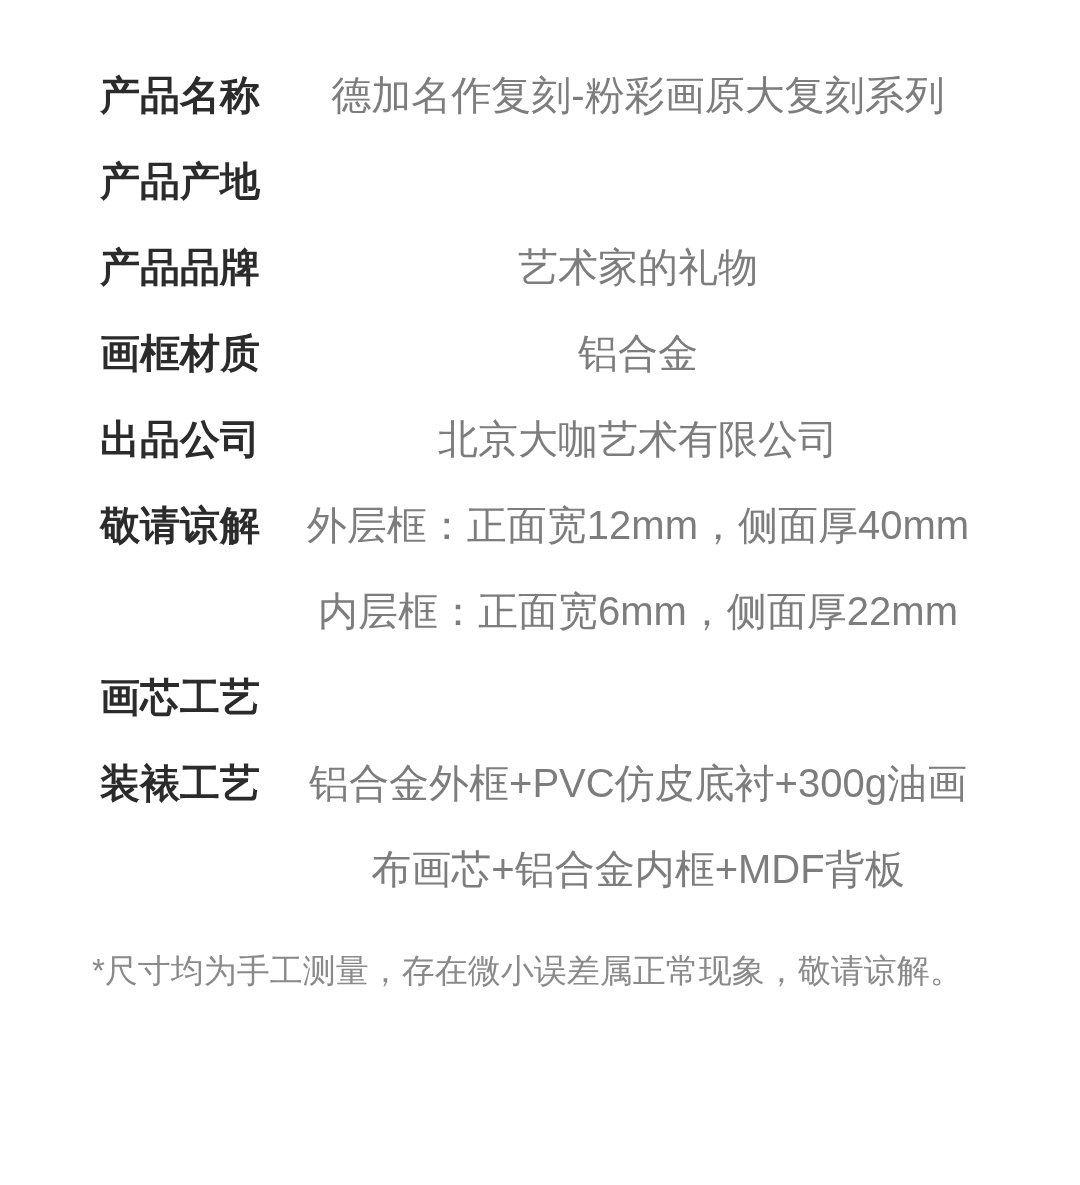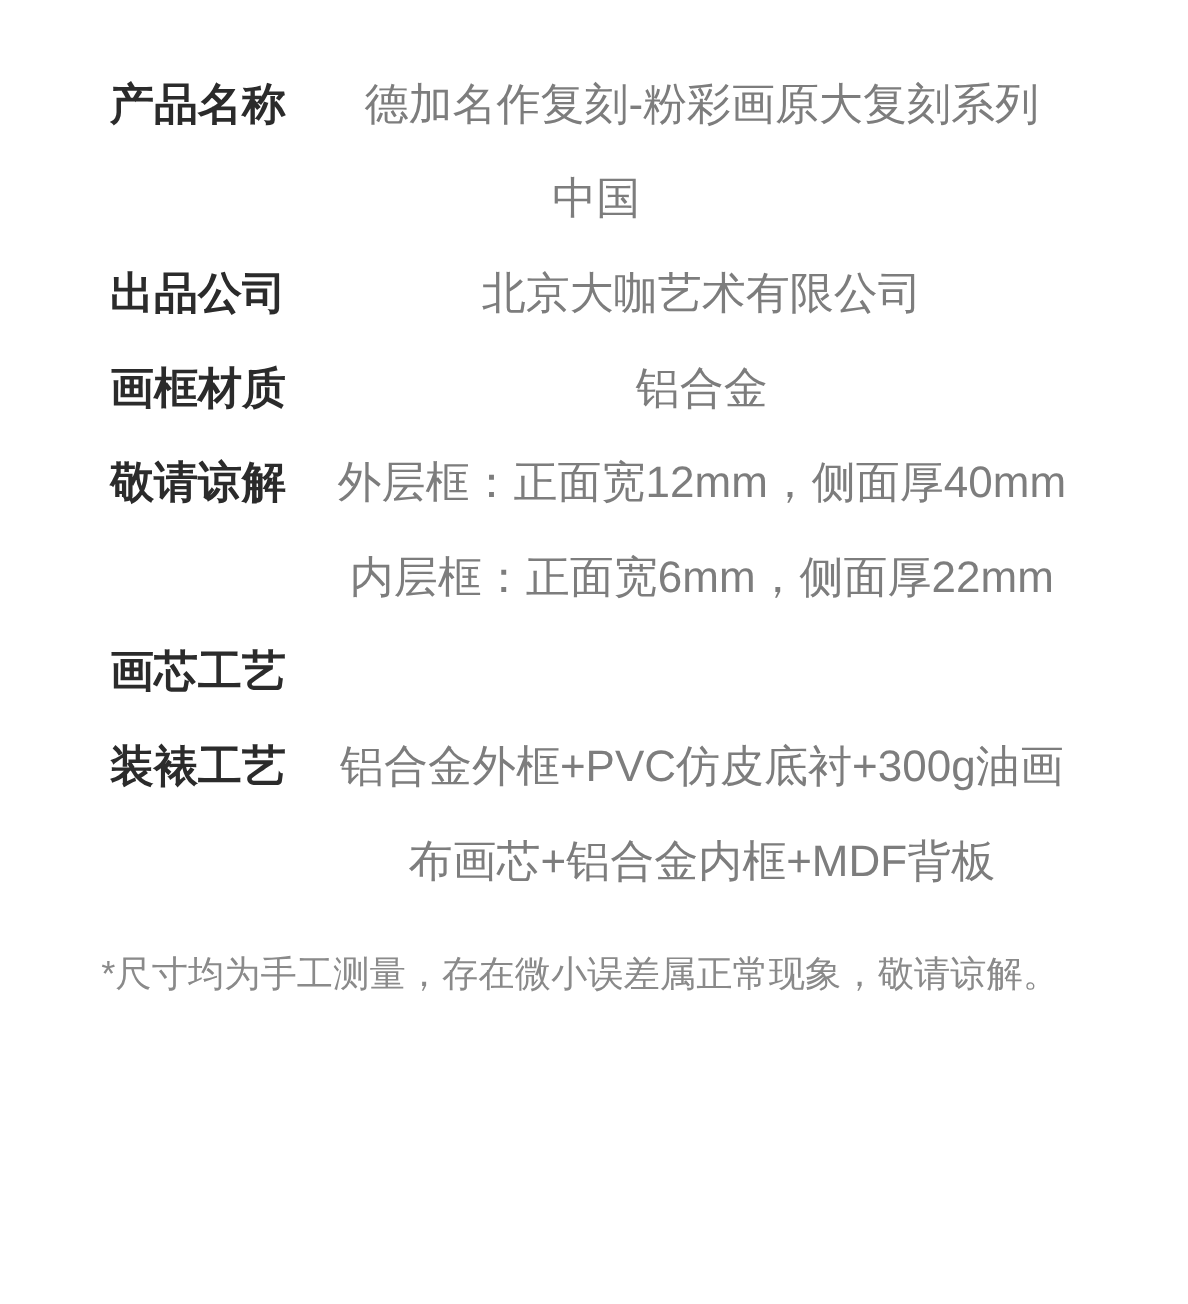--- a/index.html
+++ b/index.html
@@ -65,37 +65,41 @@
 <div class="spec-sheet">
 
   <div class="spec-row">
     <div class="spec-label">产品名称</div>
     <div class="spec-value">
       <span class="value-line">德加名作复刻-粉彩画原大复刻系列</span>
     </div>
   </div>
 
   <div class="spec-row">
-    <div class="spec-value">
-      <span class="value-line">中国</span>
-    </div>
+    <div class="spec-label">产品产地</div>
   </div>
 
-
   <div class="spec-row">
-    <div class="spec-label">出品公司</div>
+    <div class="spec-label">产品品牌</div>
     <div class="spec-value">
-      <span class="value-line">北京大咖艺术有限公司</span>
+      <span class="value-line">艺术家的礼物</span>
     </div>
   </div>
 
   <div class="spec-row">
     <div class="spec-label">画框材质</div>
     <div class="spec-value">
       <span class="value-line">铝合金</span>
+    </div>
+  </div>
+
+  <div class="spec-row">
+    <div class="spec-label">出品公司</div>
+    <div class="spec-value">
+      <span class="value-line">北京大咖艺术有限公司</span>
     </div>
   </div>
 
   <div class="spec-row">
     <div class="spec-label">敬请谅解</div>
     <div class="spec-value">
       <span class="value-line">外层框：正面宽12mm，侧面厚40mm</span>
       <span class="value-line">内层框：正面宽6mm，侧面厚22mm</span>
     </div>
   </div>

